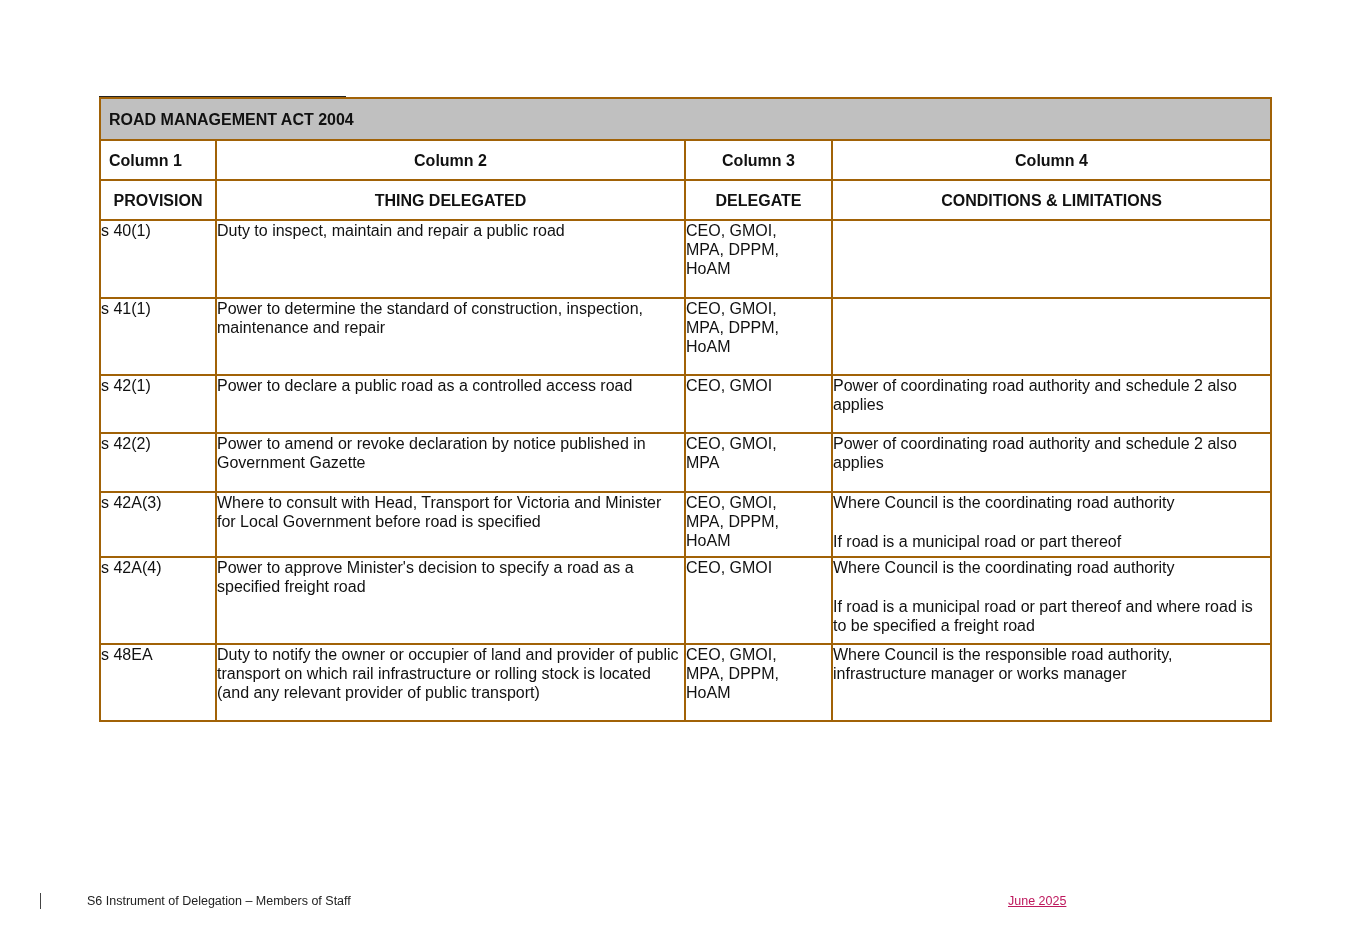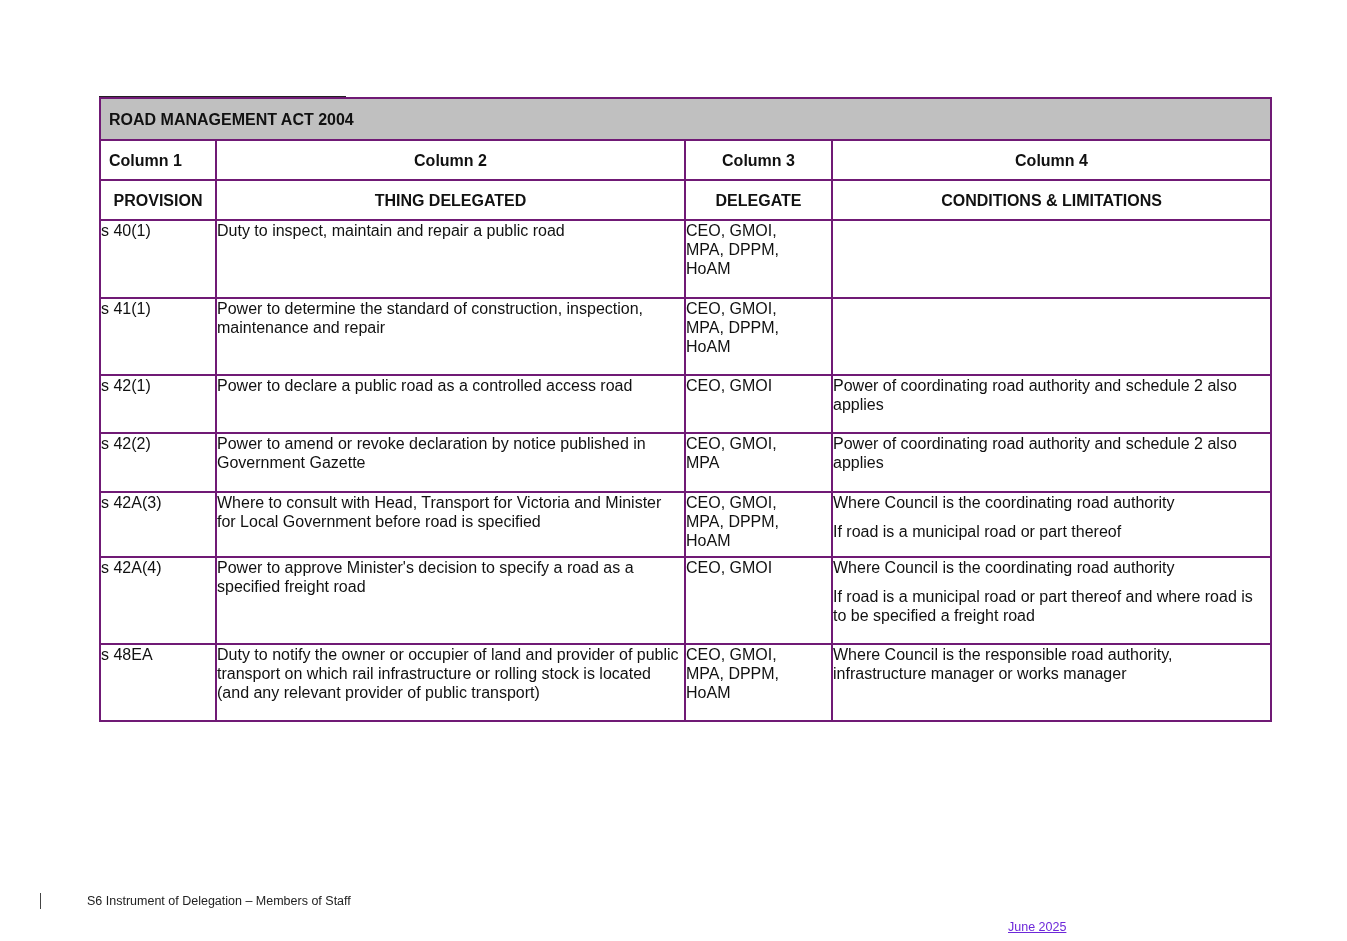--- a/index.html
+++ b/index.html
@@ -4,31 +4,31 @@
   <style>
     html, body { margin: 0; padding: 0; background: #ffffff; }
     body { width: 1347px; height: 941px; position: relative; font-family: "Liberation Sans", sans-serif; color: #111; }
     .page { position: absolute; left: 0; top: 0; width: 1347px; height: 941px; }
     table.deleg {
       position: absolute; left: 99px; top: 97px; width: 1171px;
       border-collapse: collapse; table-layout: fixed;
       border: 2px solid #6b6b6b;
       font-size: 16px; line-height: 19px;
     }
-    table.deleg td { border: 2px solid #701a75; vertical-align: top; padding: 0; }
+    table.deleg td { border: 2px solid #a16207; vertical-align: top; padding: 0; }
     .title-cell { background: #c0c0c0; height: 40px; font-weight: bold; padding: 0 0 0 8px !important; vertical-align: middle !important; }
     .colhdr td { height: 38px; font-weight: bold; text-align: center; vertical-align: middle !important; }
     .colhdr td.c1 { text-align: left; padding-left: 8px; }
     .subhdr td { height: 38px; font-weight: bold; text-align: center; vertical-align: middle !important; }
     .row td { padding: 10px 8px 8px 8px; }
     .row td p { margin: 0; }
-    .row td p + p { margin-top: 10px; }
+    .row td p + p { margin-top: 20px; }
     .footer-bar { position: absolute; left: 40px; top: 893px; width: 1px; height: 16px; background: #444; }
     .footer-left { position: absolute; left: 87px; top: 894px; font-size: 12.5px; color: #222; }
-    .footer-right { position: absolute; left: 1008px; top: 920px; font-size: 12.5px; color: #6d28d9; text-decoration: underline; cursor: pointer; }
+    .footer-right { position: absolute; left: 1008px; top: 894px; font-size: 12.5px; color: #be185d; text-decoration: underline; cursor: pointer; }
     .topline { position: absolute; left: 99px; top: 96px; width: 247px; height: 2px; background: #222; }
   </style>
 </head>
 <body>
 
 <div class="page">
   <div class="topline"></div>
 
   <table class="deleg">
     <colgroup>

